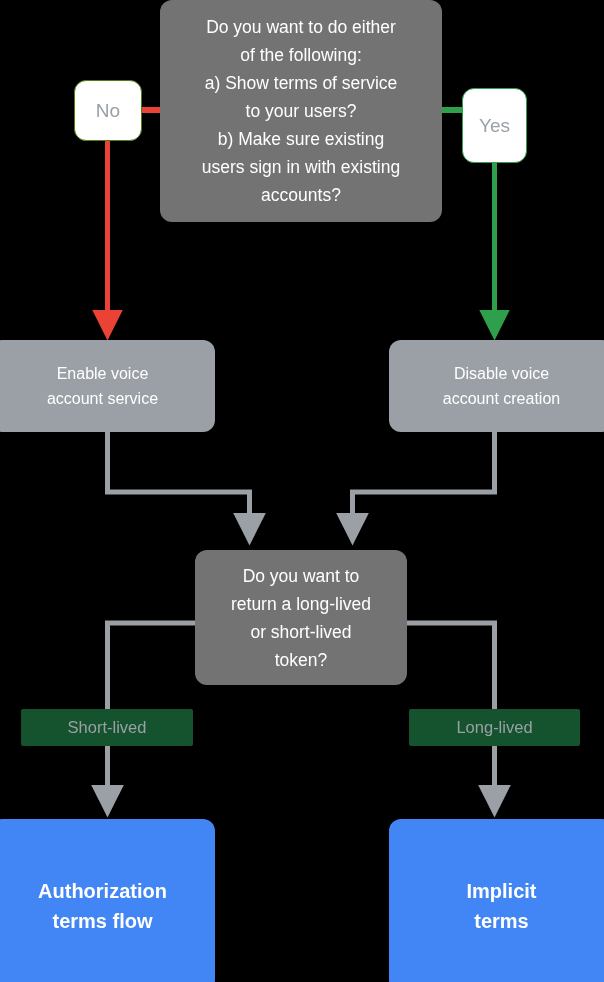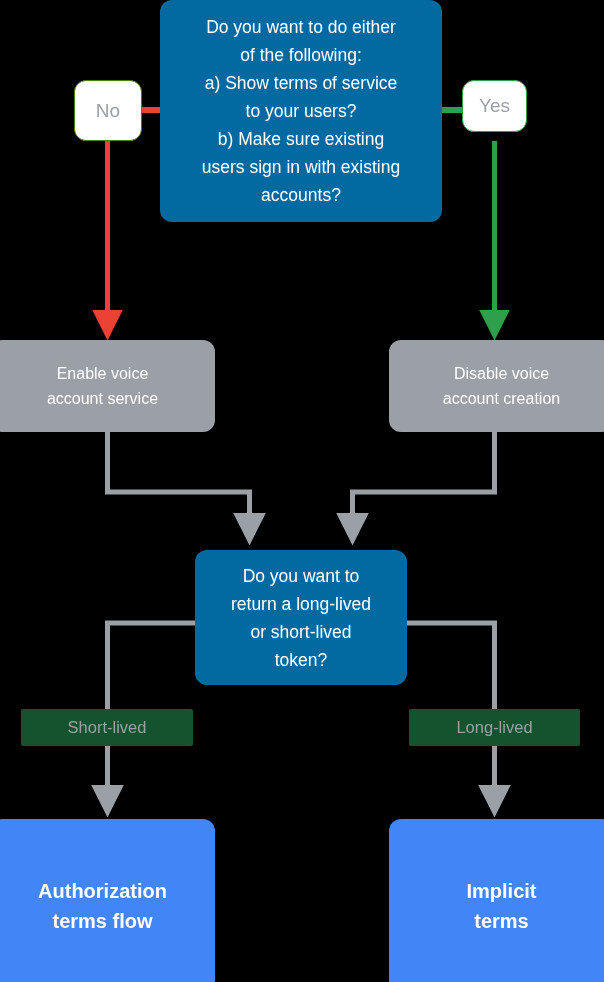--- a/index.html
+++ b/index.html
@@ -34,21 +34,21 @@
   .node {
     position: absolute;
     box-sizing: border-box;
     display: flex;
     align-items: center;
     justify-content: center;
     text-align: center;
   }
 
   .decision {
-    background: #0369a1;
+    background: #737373;
     border-radius: 12px;
     color: #FFFFFF;
     font-size: 17.5px;
     line-height: 28px;
     padding: 8px 14px;
     font-weight: 400;
   }
 
   .process {
     background: #9AA0A6;
@@ -132,21 +132,21 @@
 to your users?
 b) Make sure existing
 users sign in with existing
 accounts?</span>
   </div>
 
   <div class="node pill no" style="left:74px; top:80px; width:68px; height:61px;">
     <span class="node-text">No</span>
   </div>
 
-  <div class="node pill yes" style="left:462px; top:80px; width:65px; height:52px;">
+  <div class="node pill yes" style="left:462px; top:88px; width:65px; height:75px;">
     <span class="node-text">Yes</span>
   </div>
 
   <div class="node process" style="left:-10px; top:340px; width:225px; height:92px;">
     <span class="node-text">Enable voice
 account service</span>
   </div>
 
   <div class="node process" style="left:389px; top:340px; width:225px; height:92px;">
     <span class="node-text">Disable voice

